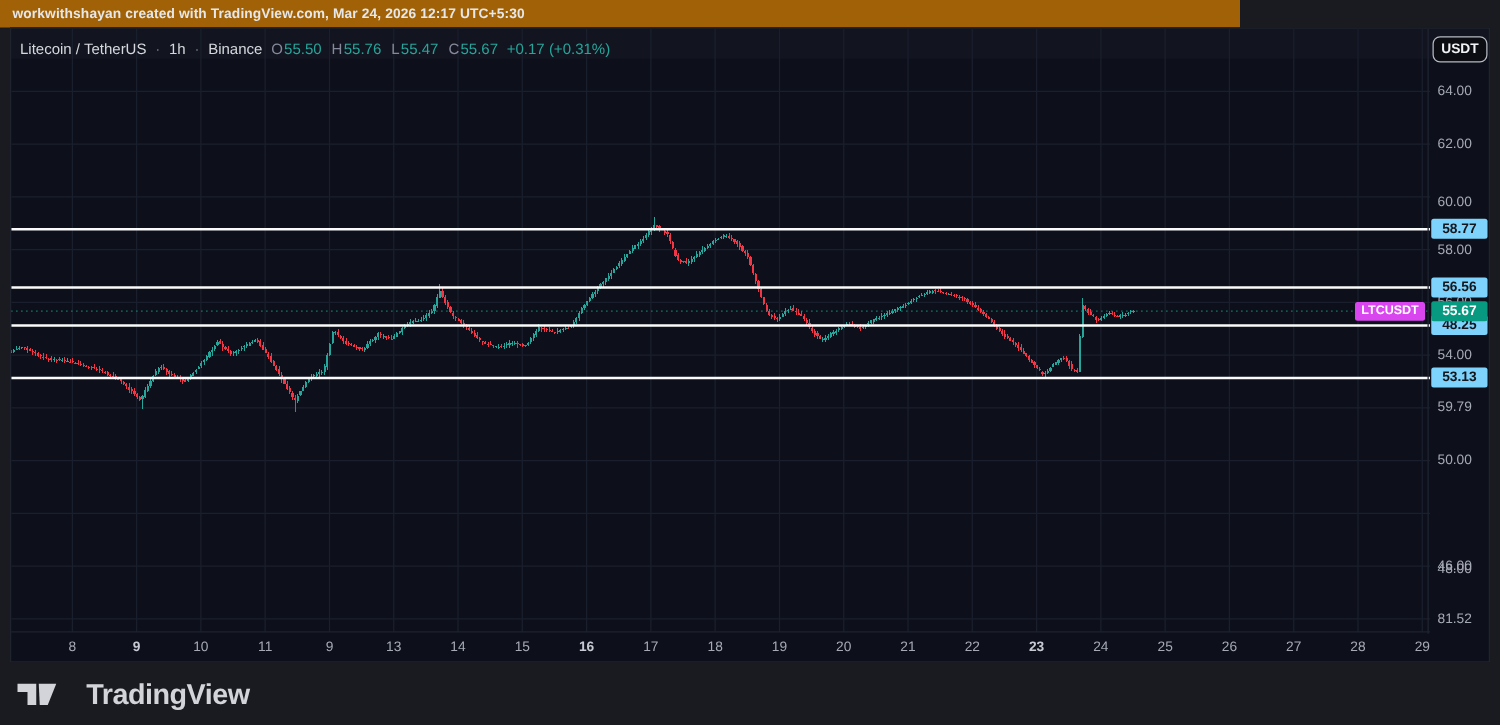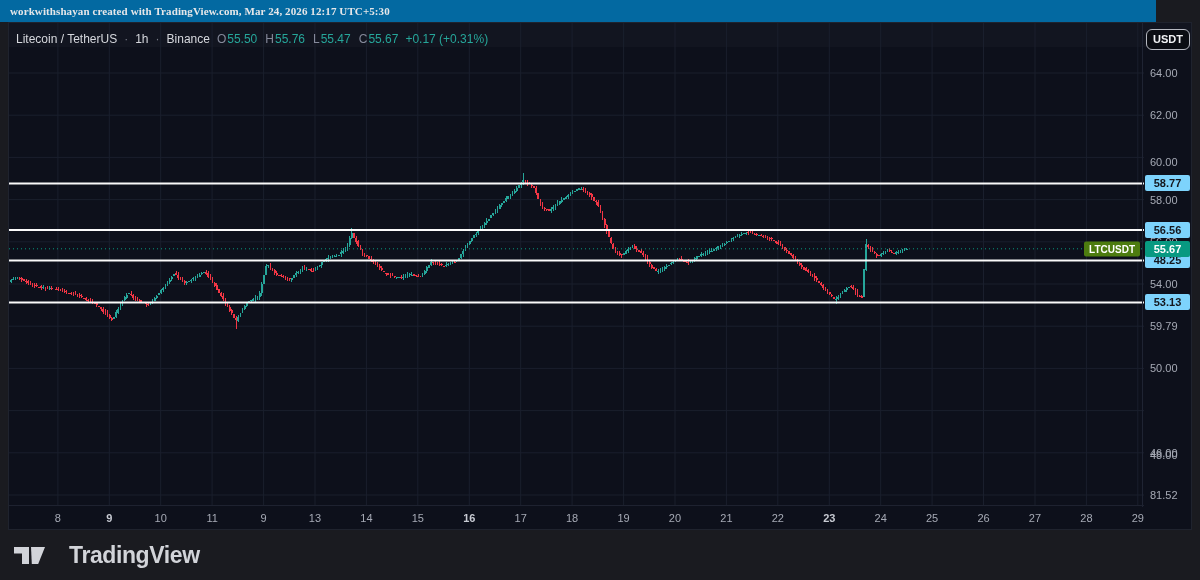--- a/index.html
+++ b/index.html
@@ -1,20 +1,20 @@
 <!DOCTYPE html>
 <html><head>
 <meta charset="utf-8">
 <style>
   * { margin:0; padding:0; box-sizing:border-box; }
   html,body { width:1200px; height:580px; overflow:hidden;
     font-family:"Liberation Sans", sans-serif; background:#1a1b20; }
 
-  .attribution-bar { position:absolute; left:0; top:0; width:1156px; height:22px;
-    background:#0369a1; display:flex; align-items:center; padding-left:10px;font-family:Liberation Serif, serif; }
+  .attribution-bar { position:absolute; left:0; top:0; width:992px; height:22px;
+    background:#a16207; display:flex; align-items:center; padding-left:10px; }
   .attribution-bar span { color:#e6e7e9; font-size:11px; font-weight:bold; letter-spacing:.1px; }
 
   .chart-panel { position:absolute; left:8px; top:22px; width:1184px; height:508px;
     background:#0d101b; border:1px solid #1f232e; }
 
   .top-band { position:absolute; left:0; top:0; width:100%; height:24px;
     background:rgba(255,255,255,0.025); }
 
   .plot-area { position:absolute; left:0; top:0; width:1135px; height:483px; }
   .plot-area svg { position:absolute; left:0; top:0; }
@@ -1003,21 +1003,21 @@
       </div>
     <div id="level-boxes">
         <div class="level-box" style="top: 160.367px;">58.77</div>
         <div class="level-box" style="top: 207px;">56.56</div>
         <div class="level-box" style="top: 237.385px;">48.25</div>
         <div class="level-box" style="top: 279.376px;">53.13</div>
       </div>
     <div id="cur-price-box" class="cur-box" style="top: 225.78px; background: rgb(8, 153, 129);">55.67</div>
   </div>
 
-  <div id="sym-badge" class="sym-badge" style="background: #4d7c0f; top: 225.78px; right: 51px;">LTCUSDT</div>
+  <div id="sym-badge" class="sym-badge" style="background: #d946ef; top: 225.78px; right: 51px;">LTCUSDT</div>
 
   <div class="time-axis">
     <div id="time-labels">
         <div class="tlabel" style="left: 48.8559px; top: 50%;">8</div>
         <div class="tlabel bold" style="left: 100.283px; top: 50%;">9</div>
         <div class="tlabel" style="left: 151.71px; top: 50%;">10</div>
         <div class="tlabel" style="left: 203.138px; top: 50%;">11</div>
         <div class="tlabel" style="left: 254.565px; top: 50%;">9</div>
         <div class="tlabel" style="left: 305.992px; top: 50%;">13</div>
         <div class="tlabel" style="left: 357.42px; top: 50%;">14</div>

